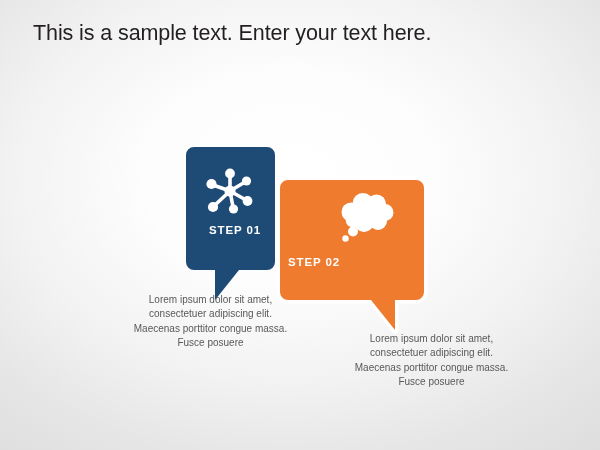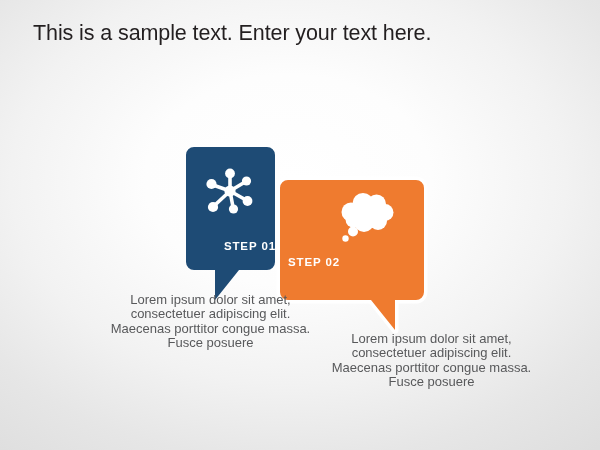--- a/index.html
+++ b/index.html
@@ -48,28 +48,28 @@
 
   
   .step-label {
     position: absolute;
     color: #ffffff;
     font-size: 11.5px;
     font-weight: bold;
     letter-spacing: 0.9px;
     white-space: nowrap;
   }
-  #step-label-1 { left: 194px; top: 240px; width: 82px; text-align: right; }
+  #step-label-1 { left: 194px; top: 224px; width: 82px; text-align: center; }
   #step-label-2 { left: 288px; top: 256px; width: 92px; text-align: left; }
 
   
   .body-text {
     position: absolute;
     color: #58595b;
-    font-size: 13px;
+    font-size: 10px;
     line-height: 14.3px;
     text-align: center;
   }
   #body-1 { left: 108px; top: 293px; width: 205px; }
   #body-2 { left: 329px; top: 332px; width: 205px; }
   .body-text div { white-space: nowrap; }
 </style>
 </head>
 <body>
 

